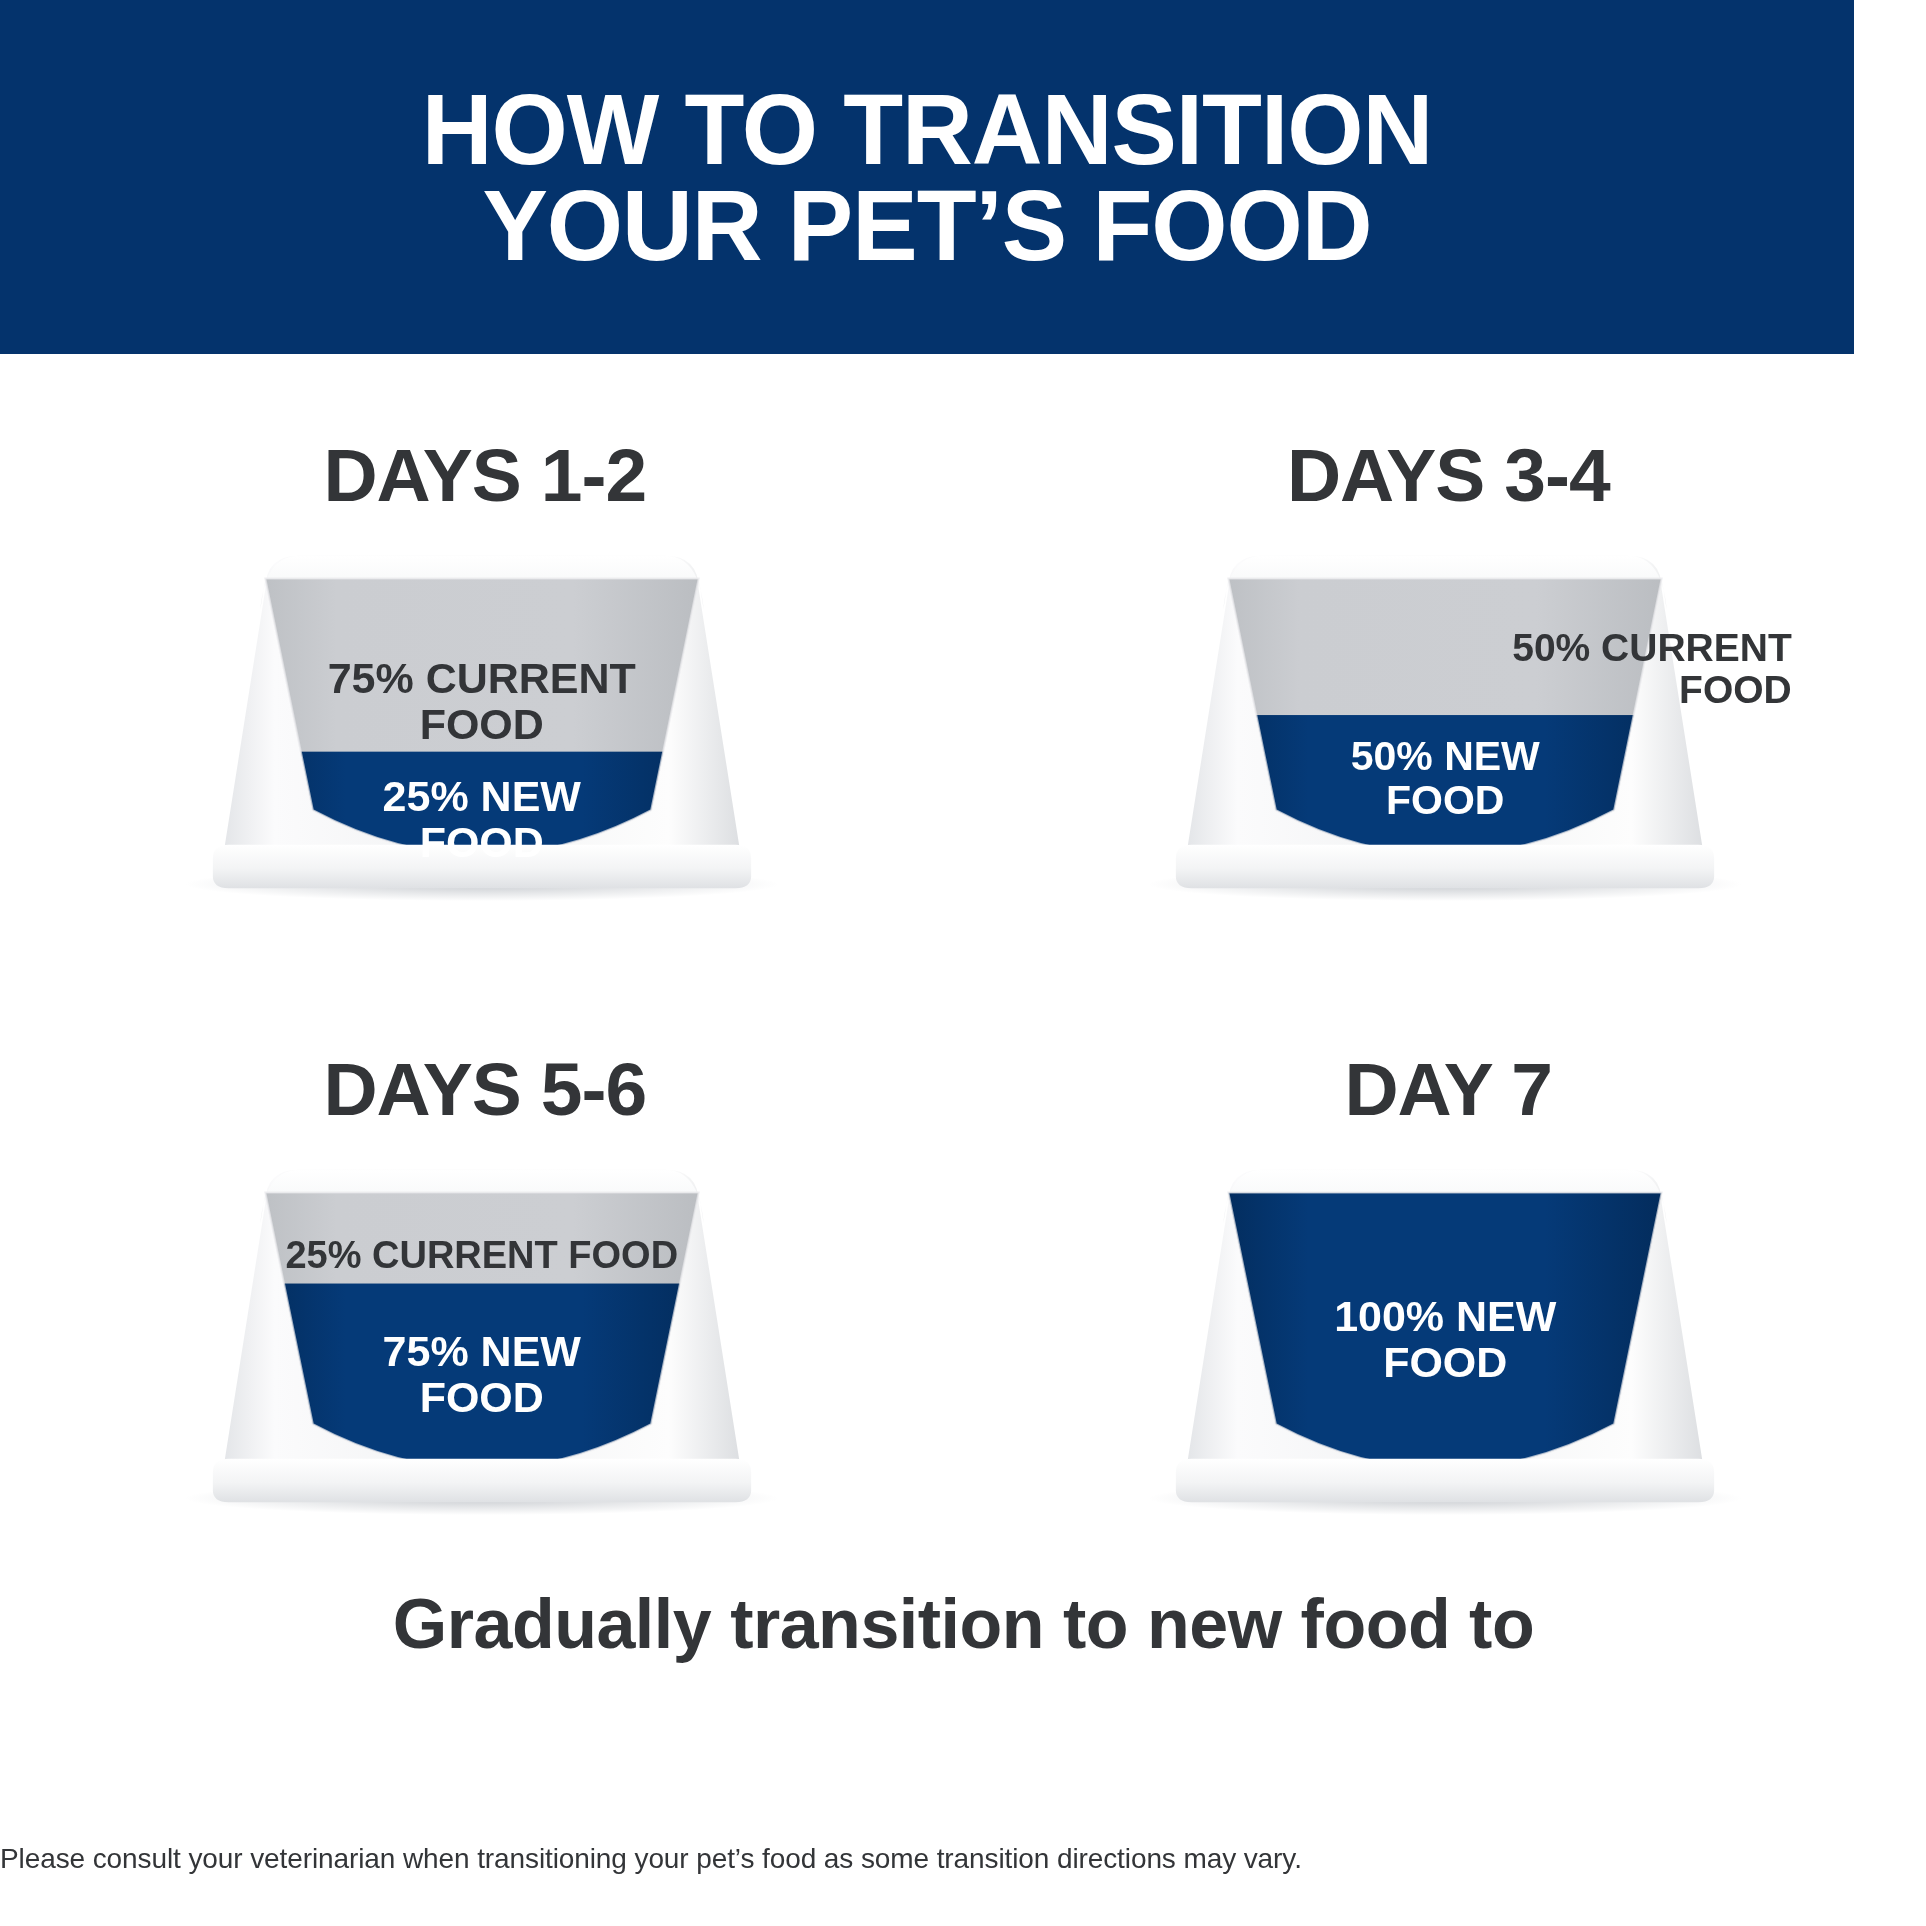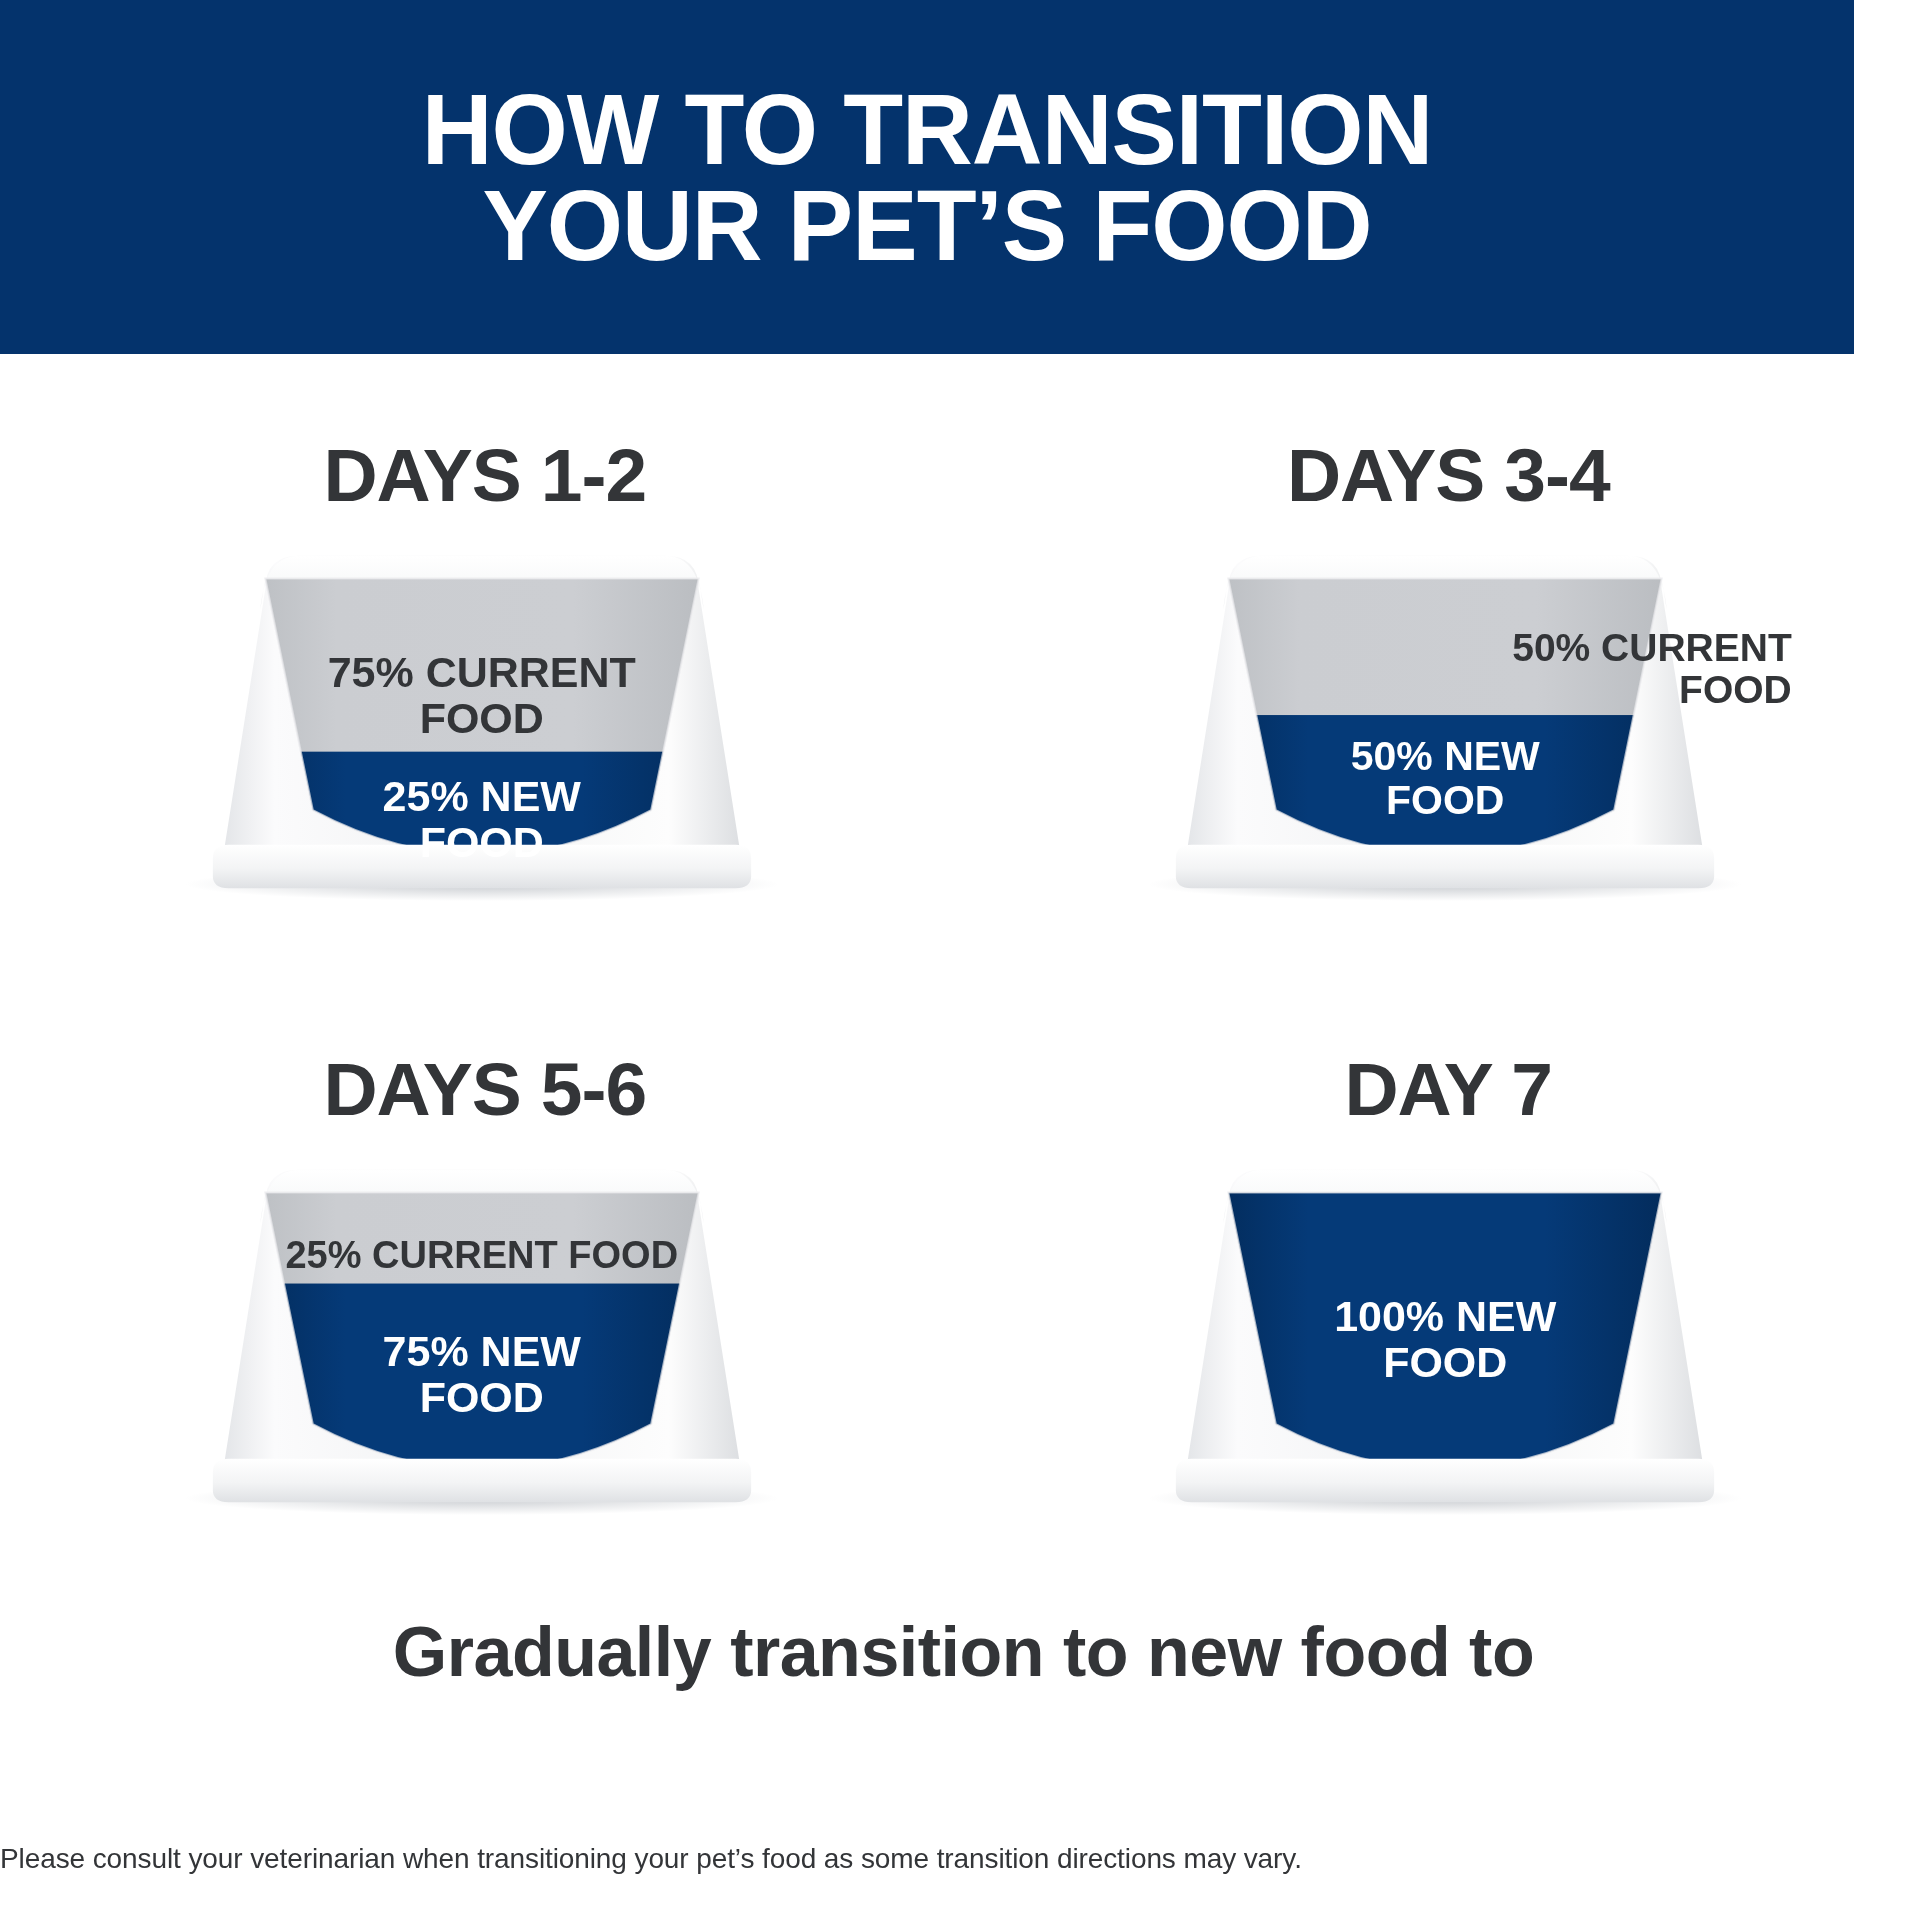--- a/index.html
+++ b/index.html
@@ -81,21 +81,21 @@
   
   #closing-message {
     position:absolute; left:0; top:1584px; width:1927px;
     text-align:center;
     color:#333538;
     font-size:70px;
     font-weight:bold;
     line-height:1.16;
     letter-spacing:-0.5px;
   }
-  #closing-message .line { display:block;margin-top:28px; }
+  #closing-message .line { display:block; }
 
   #disclaimer {
     position:absolute; left:0; top:1843px; width:1887px;
     text-align:left;
     color:#333538;
     font-size:28px;
     font-weight:normal;
     letter-spacing:-0.1px;
   }
 </style>
@@ -158,21 +158,21 @@
         <path d="M88,330 L612,330 L569,58 Q569,24 535,24 L165,24 Q131,24 131,58 Z" fill="url(#g-body-1)"></path>
         <path d="M131,47 L569,47 L574,78 Q569,24 535,24 L165,24 Q131,24 126,78 Z" fill="url(#g-rim-1)"></path>
         <g clip-path="url(#cav-1)">
           <rect x="120" y="40" width="460" height="350" fill="url(#g-gray-1)"></rect>
           <rect x="120" y="222" width="460" height="170" fill="url(#g-navy-1)"></rect>
         </g>
         <path d="M131,47 L569,47 L521,281 Q350,372 179,281 Z" fill="none" stroke="#e9eaec" stroke-width="2" opacity="0.7"></path>
         <path d="M78,330 Q78,316 94,316 L606,316 Q622,316 622,330 L622,348 Q622,360 606,360 L94,360 Q78,360 78,348 Z" fill="url(#g-foot-1)"></path>
       </svg>
       <div class="bowl-labels">
-        <div class="lbl lbl-current" style="top:117px;font-size:43px;">75% CURRENT
+        <div class="lbl lbl-current" style="top:123px;font-size:43px;">75% CURRENT
 FOOD</div>
         <div class="lbl lbl-new" style="top:241px;font-size:43px;">25% NEW
 FOOD</div>
       </div>
     </div>
   </div>
 
   <div class="bowl-cell">
     <div class="stage-heading">DAYS 3-4</div>
     <div class="bowl-wrap">

